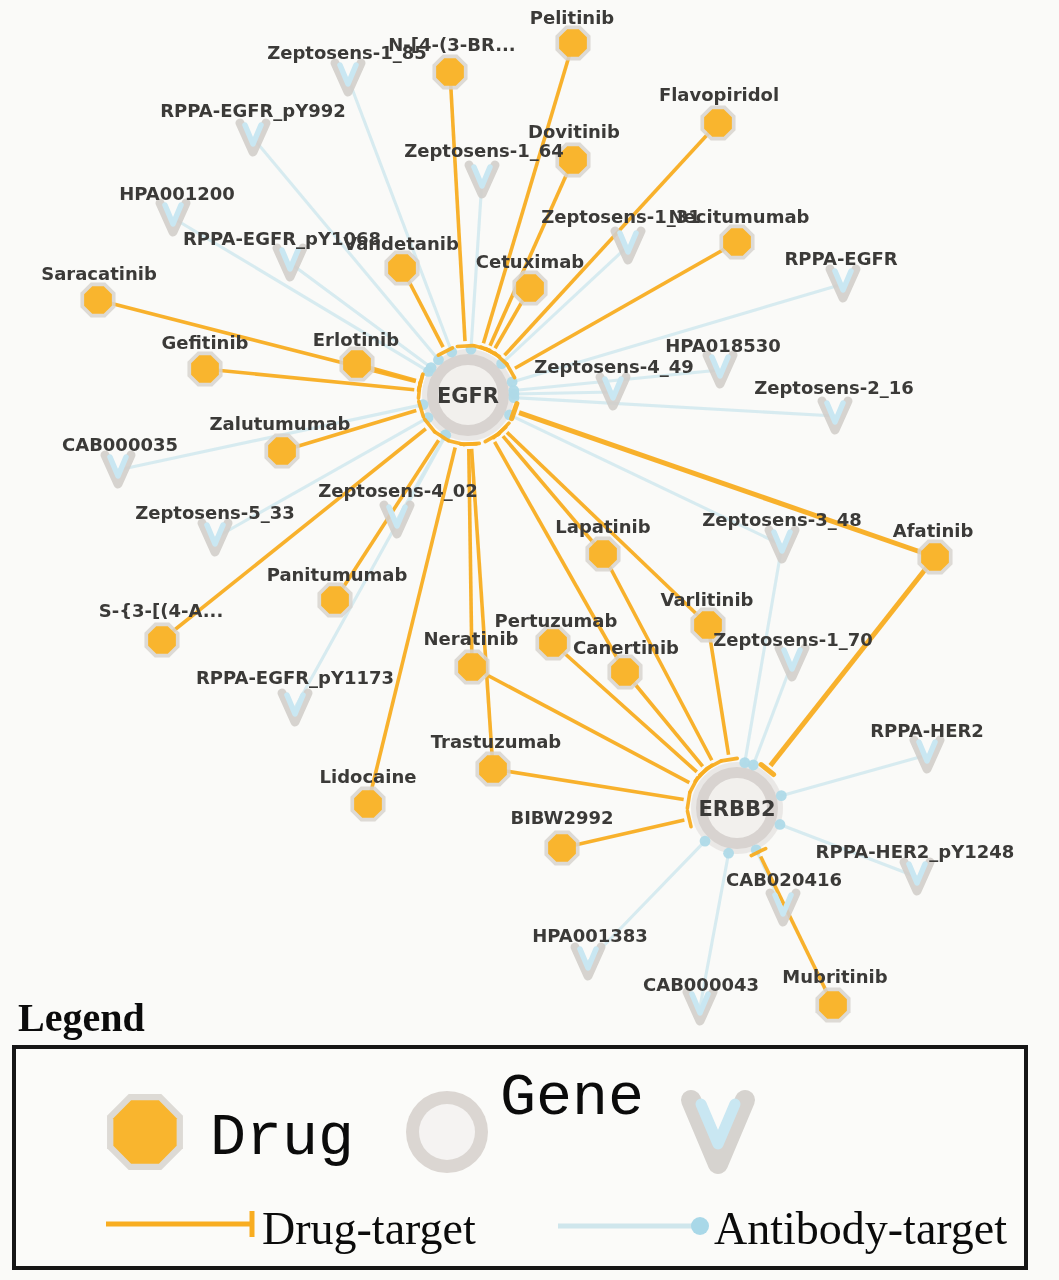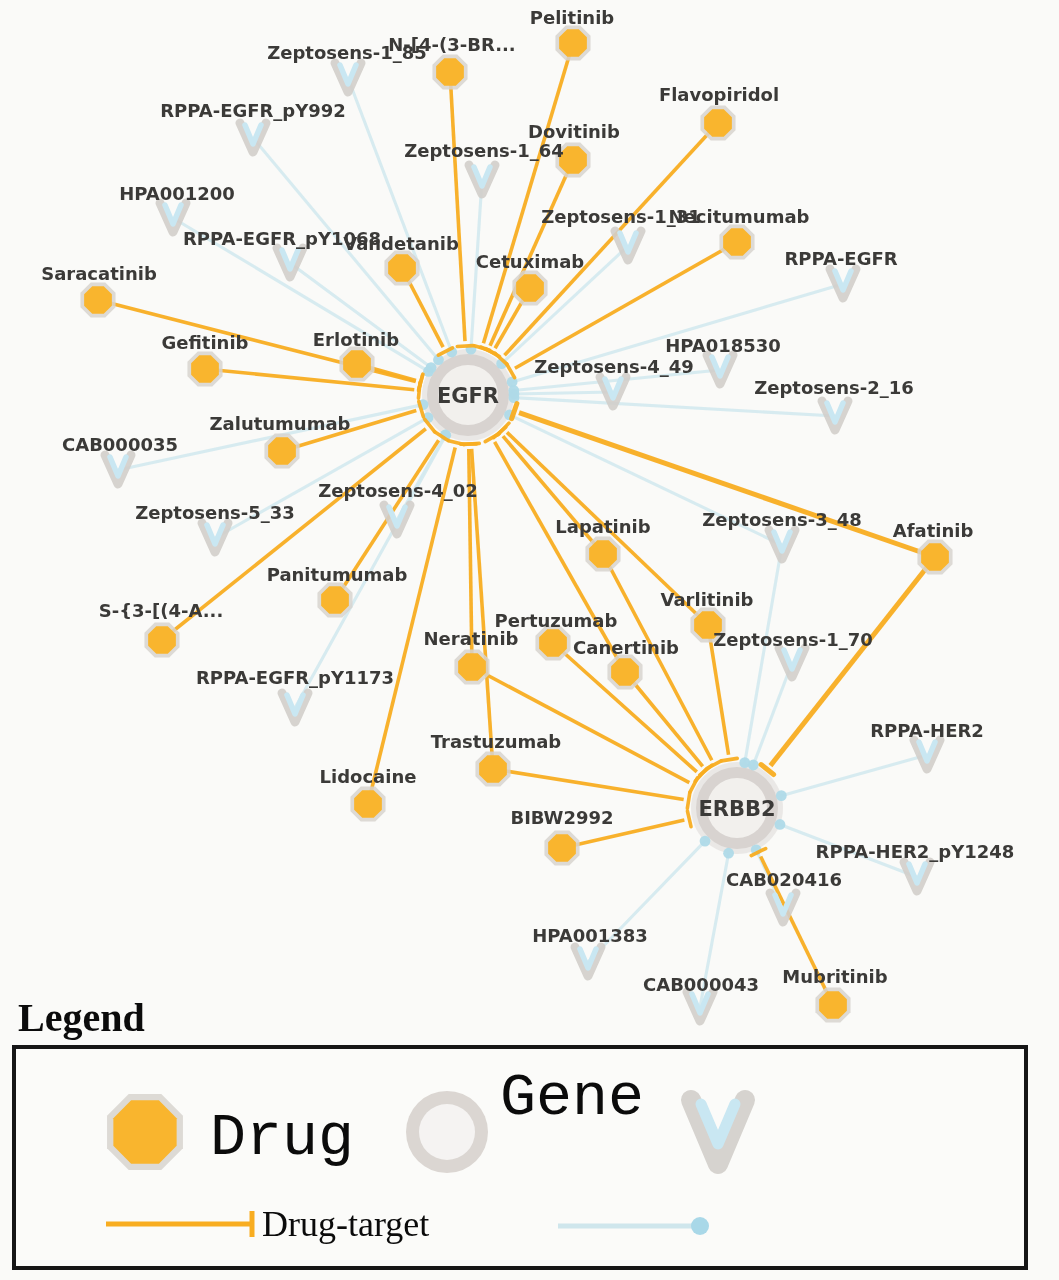--- a/index.html
+++ b/index.html
@@ -29,21 +29,21 @@
     background:#FBFBF9;
   }
   .legend-item-label{
     position:absolute;
     font-family:Liberation Mono, monospace;
     font-size:60px;color:#0b0b0b;line-height:1;
   }
   .legend-edge-label{
     position:absolute;
     font-family:"Liberation Serif", serif;
-    font-size:36px;color:#0b0b0b;line-height:1;
+    font-size:46px;color:#0b0b0b;line-height:1;
   }
   .legend-shape{position:absolute;}
 </style>
 </head>
 <body>
 
 <div class="stage">
 
   <svg id="graph-svg" width="1059" height="1280" viewBox="0 0 1059 1280">
       <g>
@@ -418,13 +418,14 @@
   <svg class="legend-shape" style="left:100px;top:1206px;" width="170" height="36">
     <line x1="6" y1="18" x2="152" y2="18" stroke="#F8AD21" stroke-width="5"></line>
     <line x1="152" y1="5" x2="152" y2="31" stroke="#F8AD21" stroke-width="5"></line>
   </svg>
   <span class="legend-edge-label" style="left:262px;top:1206px;">Drug-target</span>
 
   <svg class="legend-shape" style="left:552px;top:1208px;" width="170" height="36">
     <line x1="6" y1="18" x2="142" y2="18" stroke="#CFE6EC" stroke-width="5"></line>
     <circle cx="148" cy="18" r="9" fill="#A9D8E8"></circle>
   </svg>
+  <span class="legend-edge-label" style="left:714px;top:1206px;">Antibody-target</span>
 </div>
 
 </body></html>

